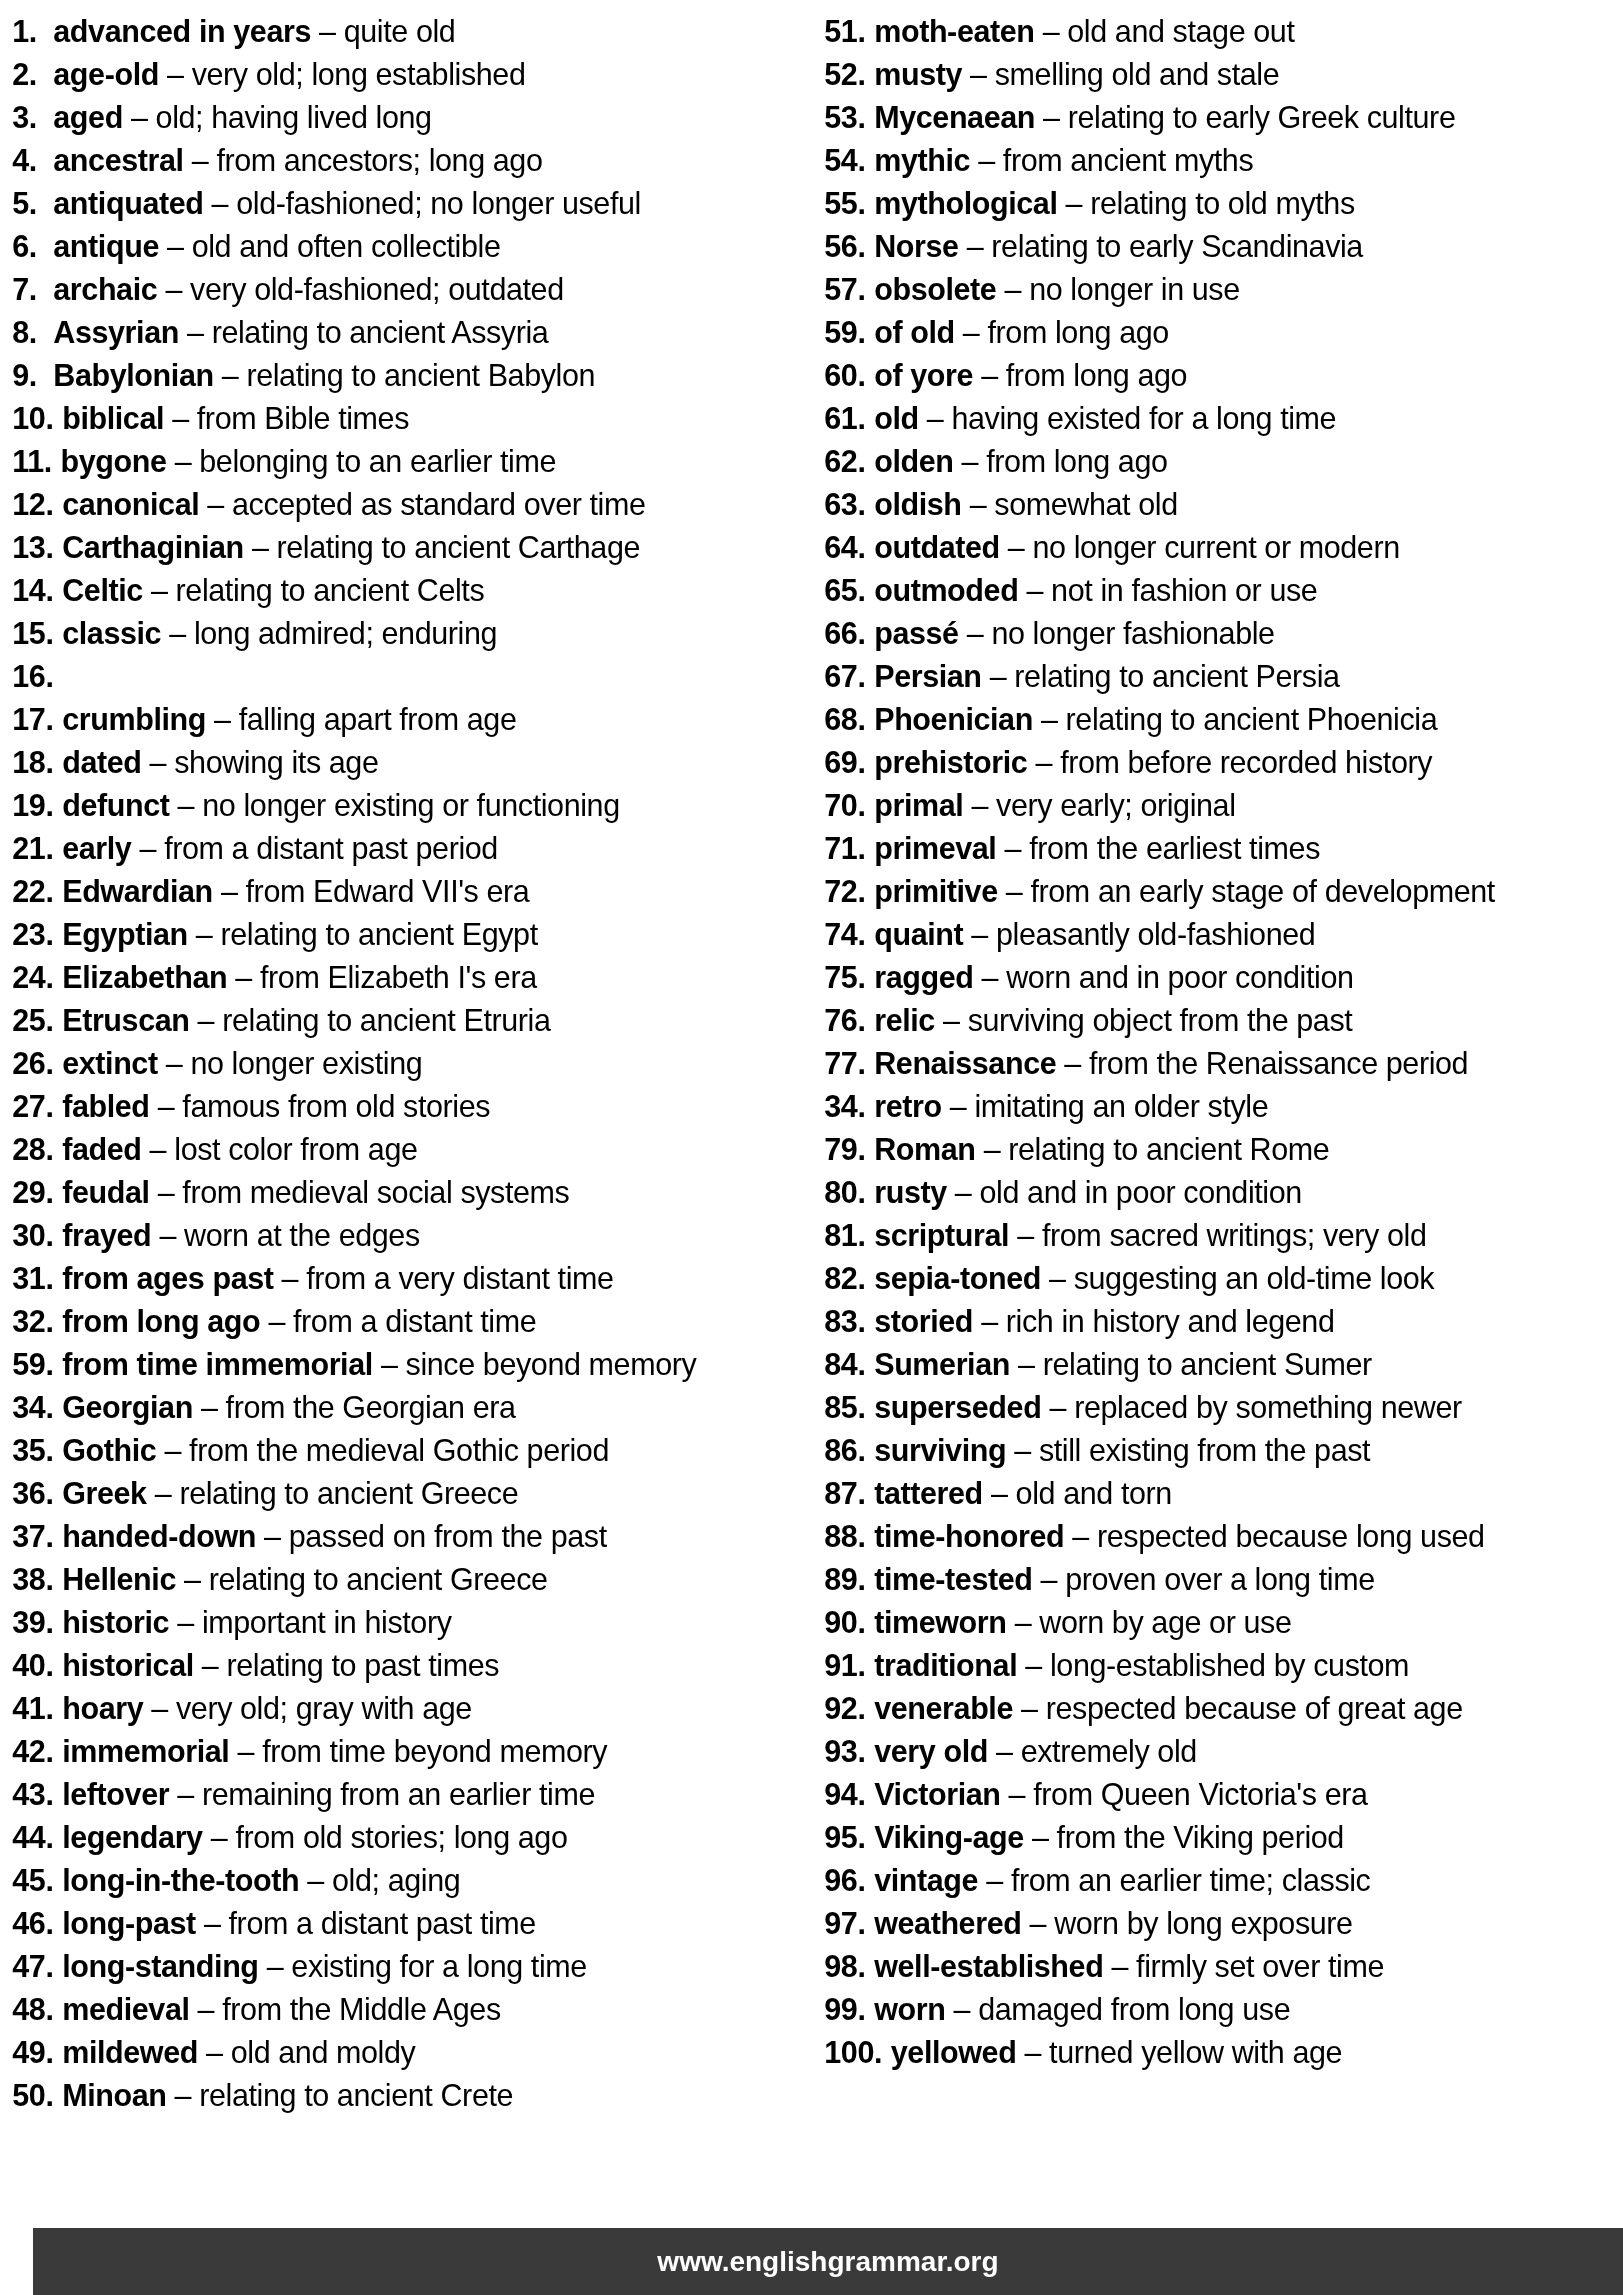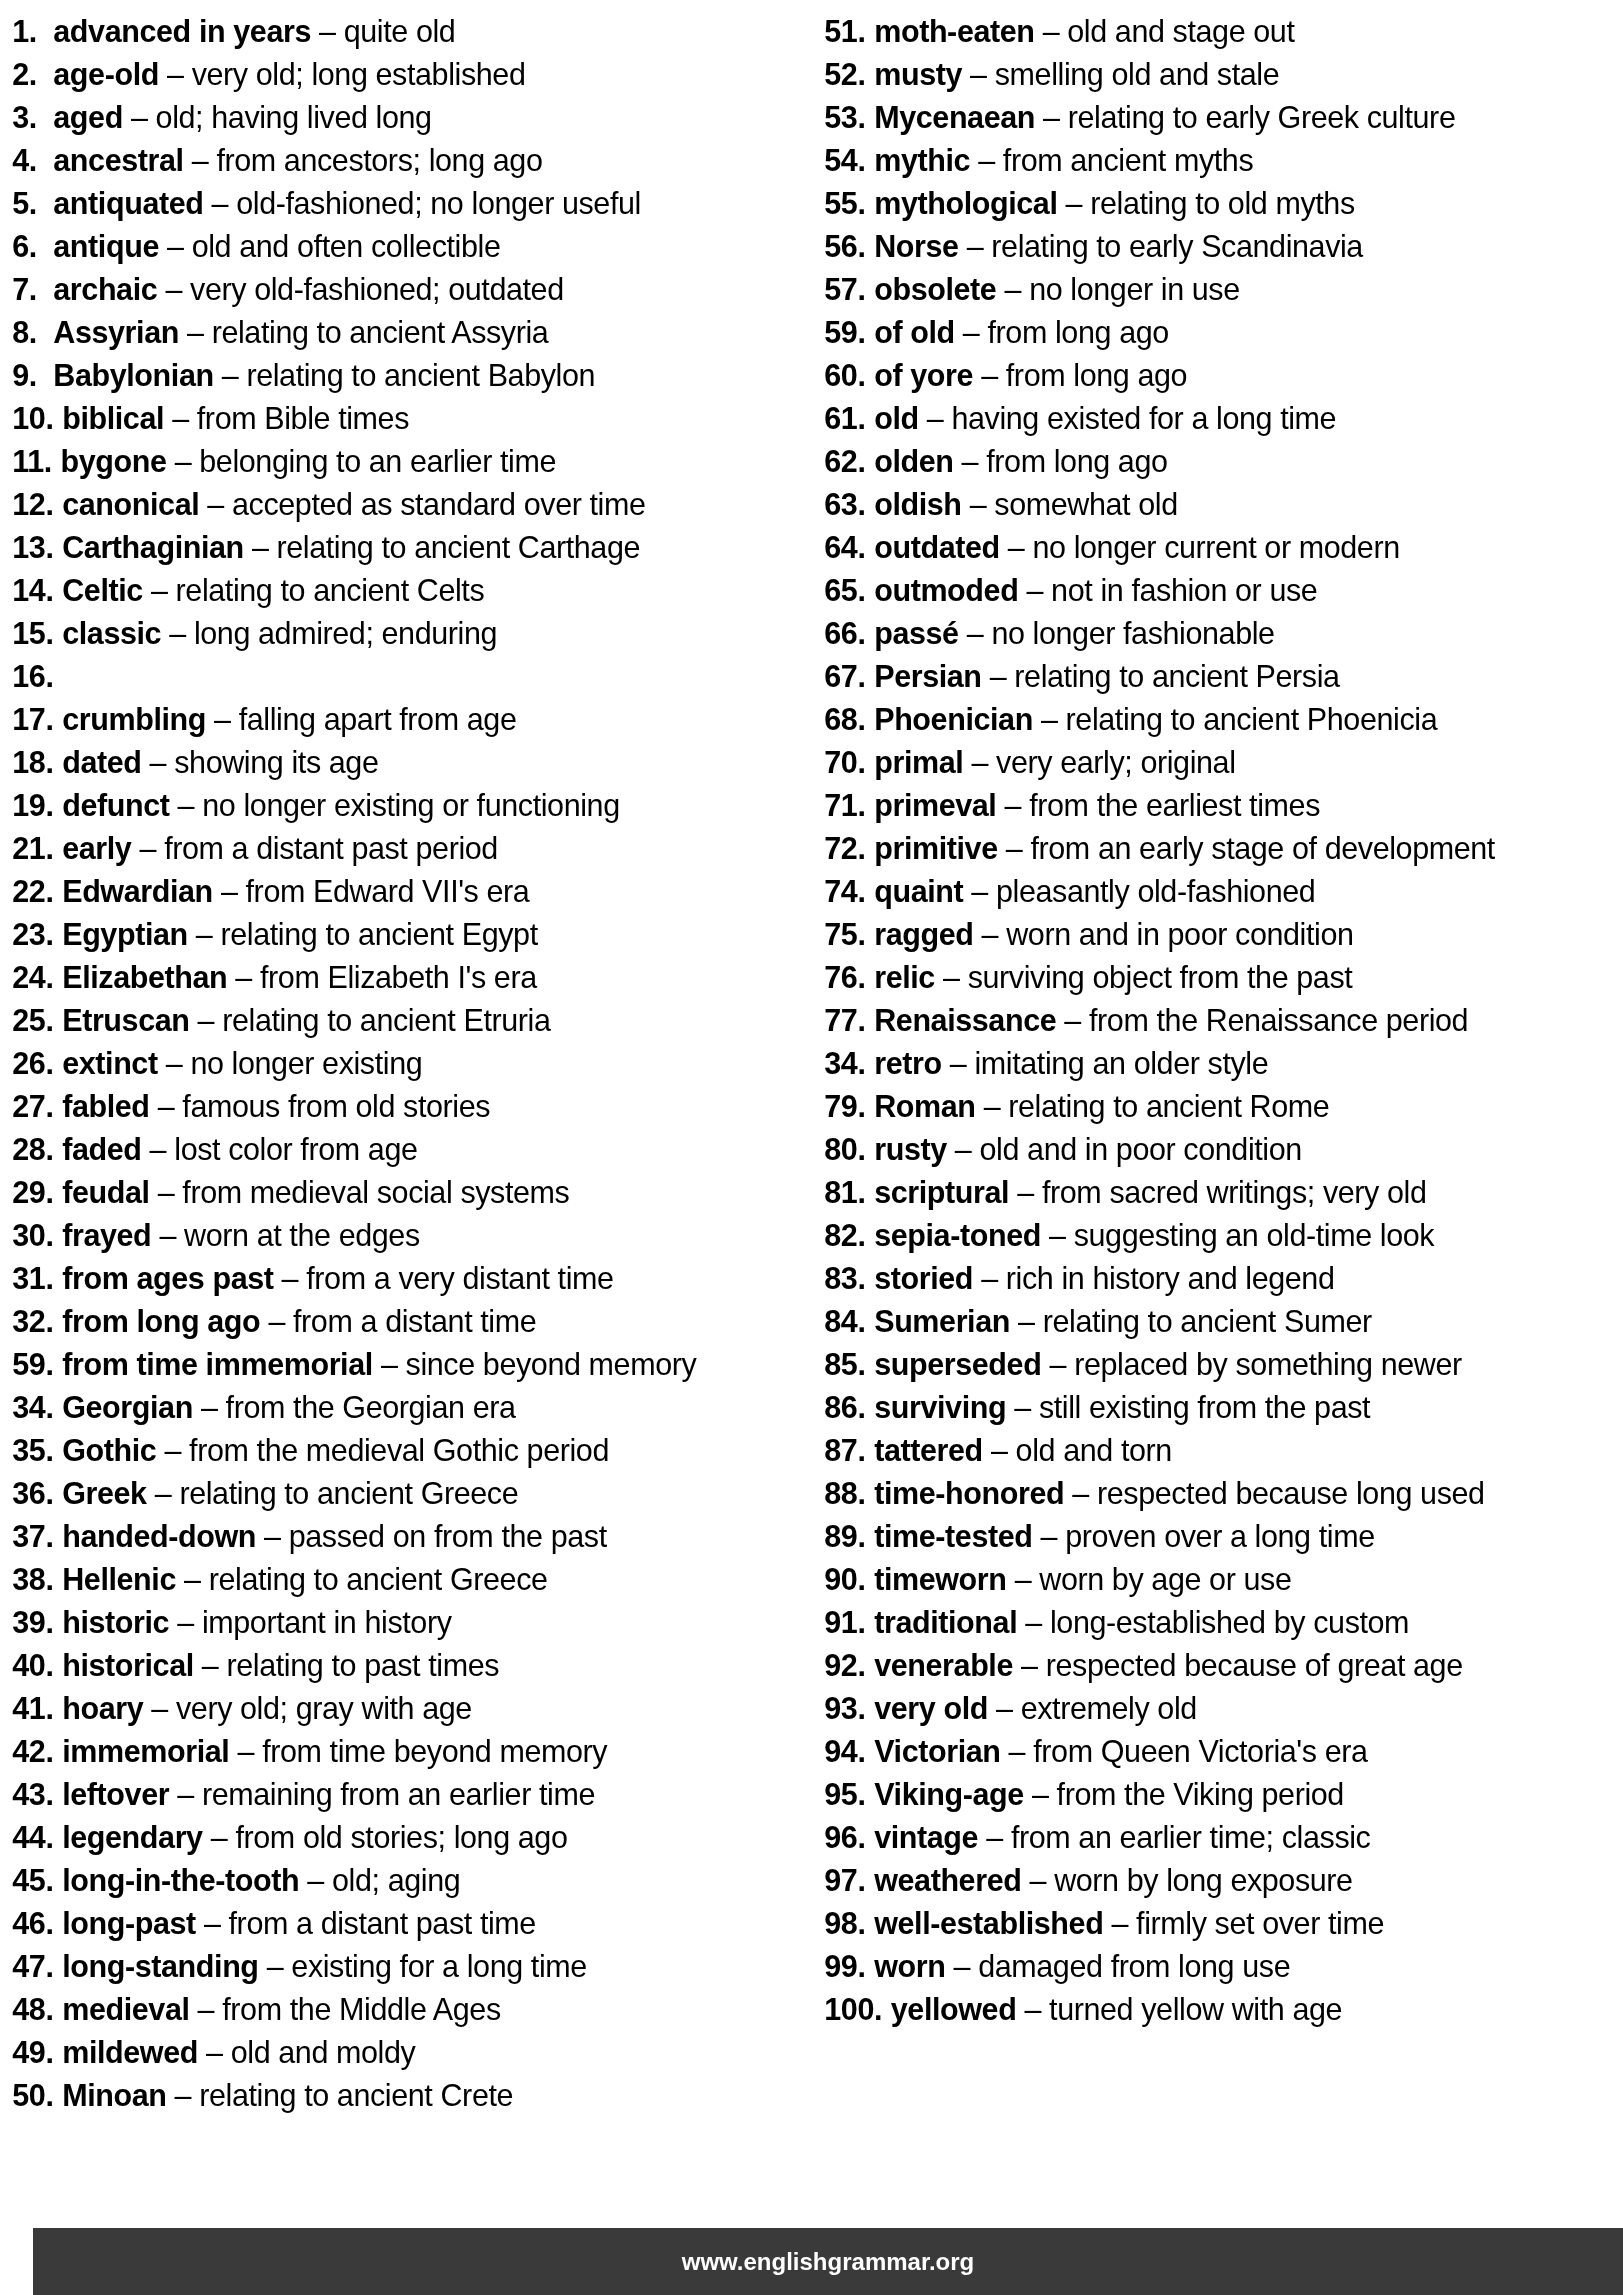--- a/index.html
+++ b/index.html
@@ -34,21 +34,21 @@
       padding-right: 8.7px;
     }
     .term { font-weight: 700; }
     .sep, .def { font-weight: 400; }
     .footer {
       position: absolute;
       left: 0; right: 0; bottom: 0;
       height: 67px;
       line-height: 67px;
       text-align: center;
-      font-size: 24px;
+      font-size: 28px;
       font-weight: 700;
       margin-left: 33px;
     }
   </style>
 </head>
 <body style="background: rgb(255, 255, 255); color: rgb(0, 0, 0);">
 
 <div class="page">
   <div class="columns">
     <div class="col">
@@ -377,20 +377,24 @@
   <div class="item">
     <span class="num">67.</span>
     <span class="text"><span class="term">Persian</span><span class="sep"> – </span><span class="def">relating to ancient Persia</span></span>
   </div>
 
   <div class="item">
     <span class="num">68.</span>
     <span class="text"><span class="term">Phoenician</span><span class="sep"> – </span><span class="def">relating to ancient Phoenicia</span></span>
   </div>
 
+  <div class="item">
+    <span class="num">69.</span>
+    <span class="text"><span class="term">prehistoric</span><span class="sep"> – </span><span class="def">from before recorded history</span></span>
+  </div>
 
   <div class="item">
     <span class="num">70.</span>
     <span class="text"><span class="term">primal</span><span class="sep"> – </span><span class="def">very early; original</span></span>
   </div>
 
   <div class="item">
     <span class="num">71.</span>
     <span class="text"><span class="term">primeval</span><span class="sep"> – </span><span class="def">from the earliest times</span></span>
   </div>

